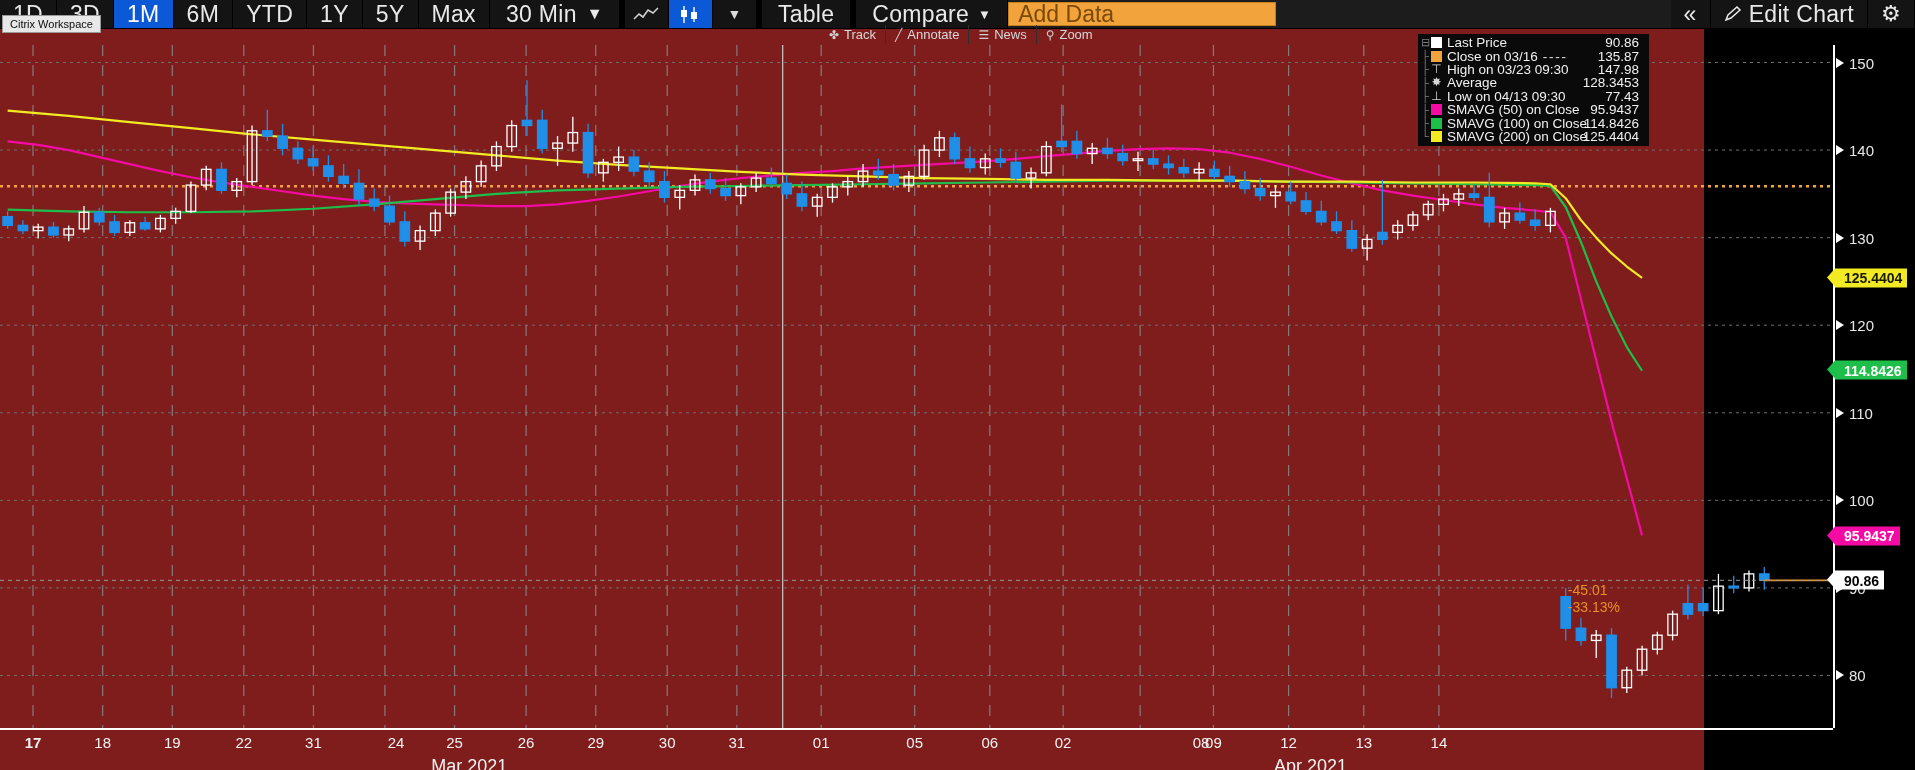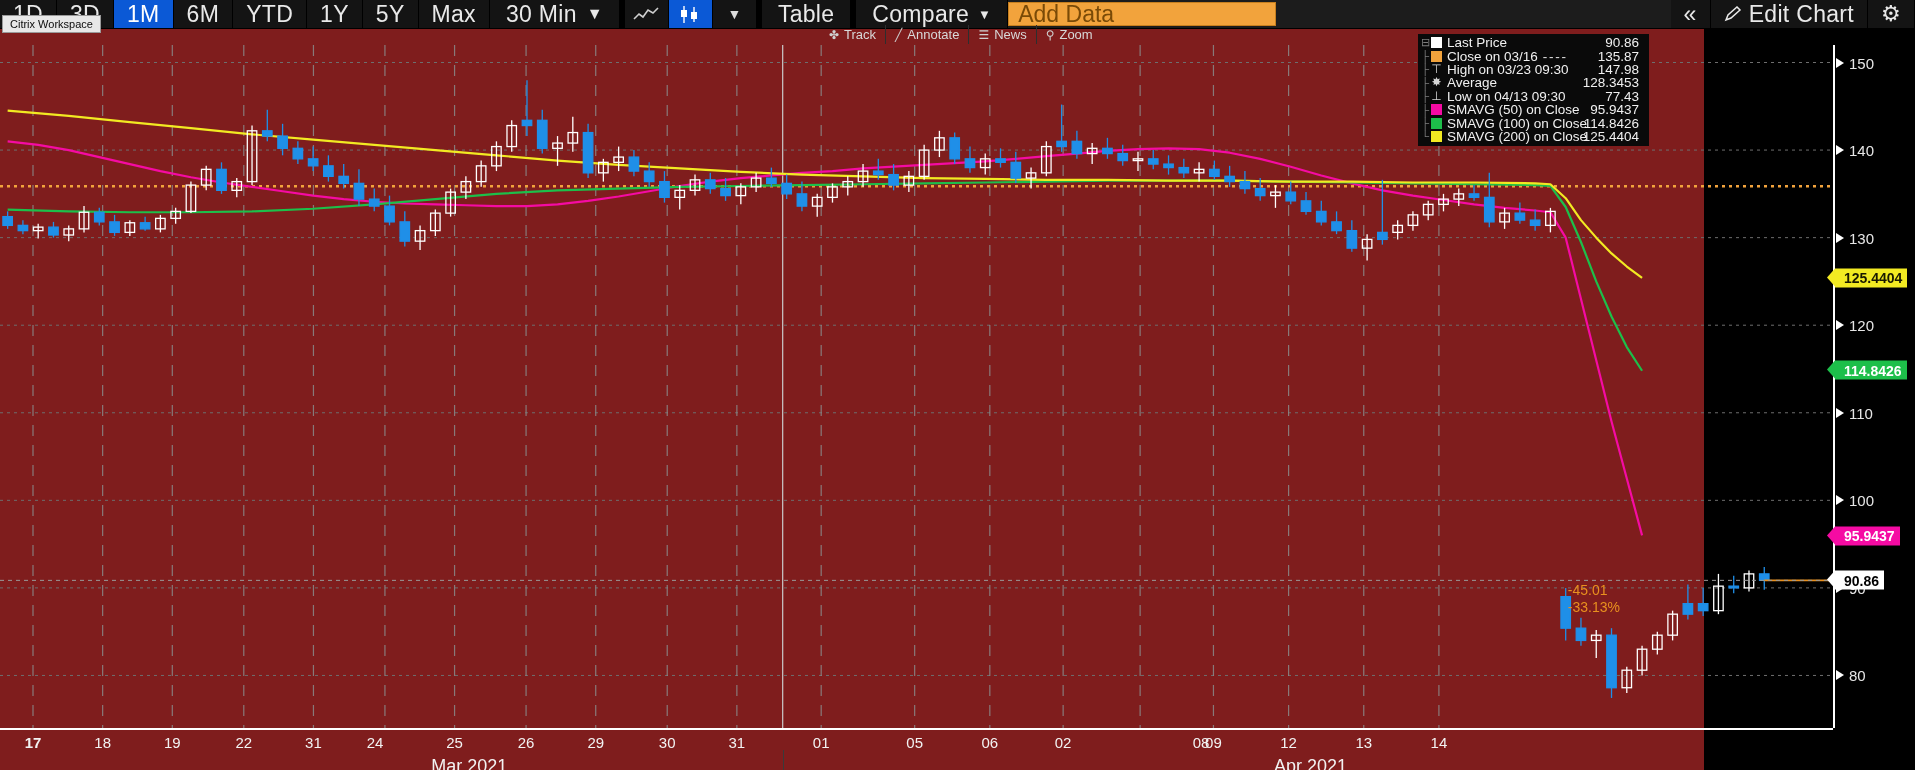--- a/index.html
+++ b/index.html
@@ -574,21 +574,21 @@
     <div>-33.13%</div>
   </div>
 
   <div class="xaxis" id="xaxis">
     <div class="xline"></div>
   <div class="xtick" style="left: 32.994px; font-weight: bold;">17</div>
       <div class="xtick" style="left: 102.648px;">18</div>
       <div class="xtick" style="left: 172.302px;">19</div>
       <div class="xtick" style="left: 243.789px;">22</div>
       <div class="xtick" style="left: 313.443px;">31</div>
-      <div class="xtick" style="left: 375px;">24</div>
+      <div class="xtick" style="left: 396px;">24</div>
       <div class="xtick" style="left: 454.584px;">25</div>
       <div class="xtick" style="left: 526.071px;">26</div>
       <div class="xtick" style="left: 595.725px;">29</div>
       <div class="xtick" style="left: 667.212px;">30</div>
       <div class="xtick" style="left: 736.866px;">31</div>
       <div class="xtick" style="left: 821.184px;">01</div>
       <div class="xtick" style="left: 914.667px;">05</div>
       <div class="xtick" style="left: 989.82px;">06</div>
       <div class="xtick" style="left: 1063.14px;">02</div>
       <div class="xtick" style="left: 1201px;">08</div>

